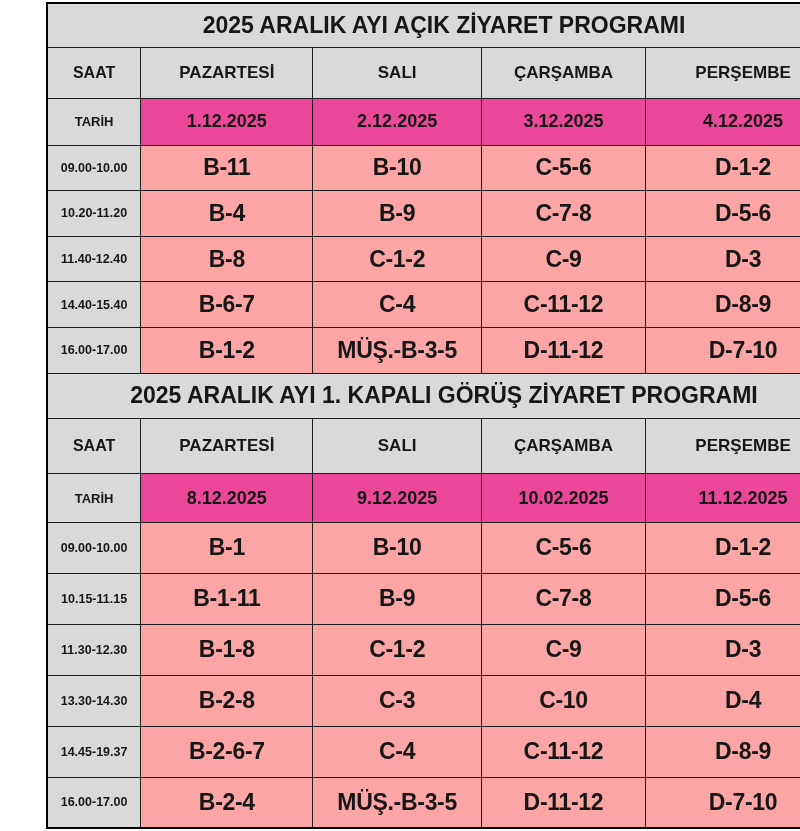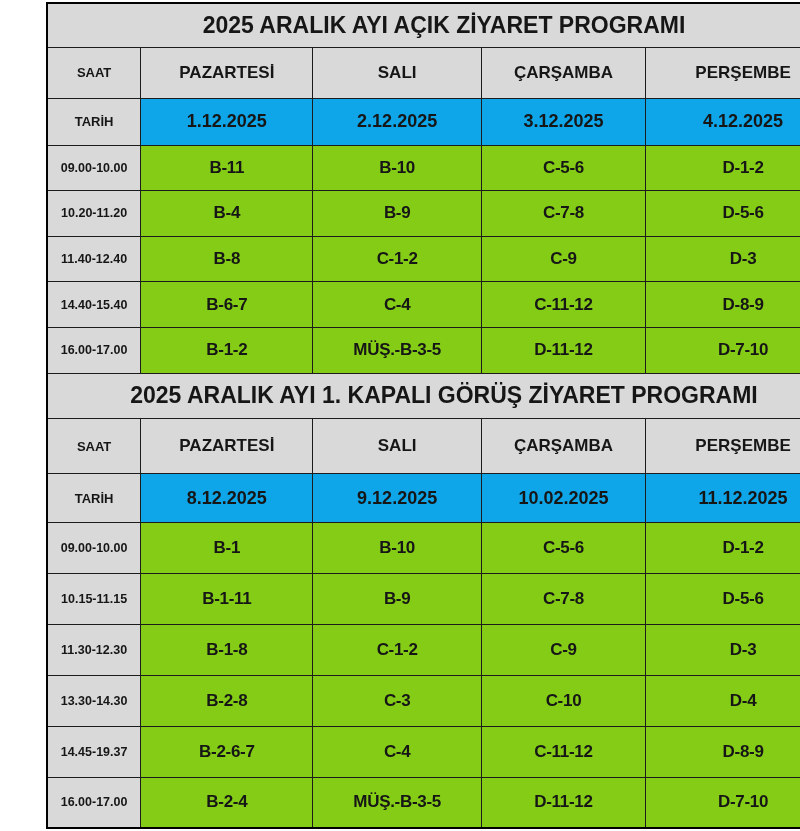--- a/index.html
+++ b/index.html
@@ -45,40 +45,40 @@
   td.title {
     font-size: 23px;
     font-weight: 700;
     letter-spacing: 0px;
   }
   td.head {
     font-size: 17px;
     font-weight: 700;
   }
   td.head.saat {
-    font-size: 13px;
+    font-size: 16px;
   }
   td.rowlabel {
     font-size: 13px;
     font-weight: 700;
   }
   td.date {
     font-size: 18px;
     font-weight: 700;
-    background: #0ea5e9;
+    background: #ec4899;
   }
   td.time {
     font-size: 12.5px;
     font-weight: 700;
   }
   td.val {
-    font-size: 17px;
+    font-size: 23px;
     font-weight: 700;
     letter-spacing: -0.3px;
-    background: #84cc16;
+    background: #fca5a5;
   }
   
   .bg-gray { background: #d9d9d9; }
 
   tr.title-row    { height: 42px; }
   tr.head-row     { height: 48px; }
   tr.date-row     { height: 44px; }
   tr.data-row.t1  { height: 43px; }
   tr.data-row.t2  { height: 48px; }
   tr.title-row.t2 { height: 43px; }

